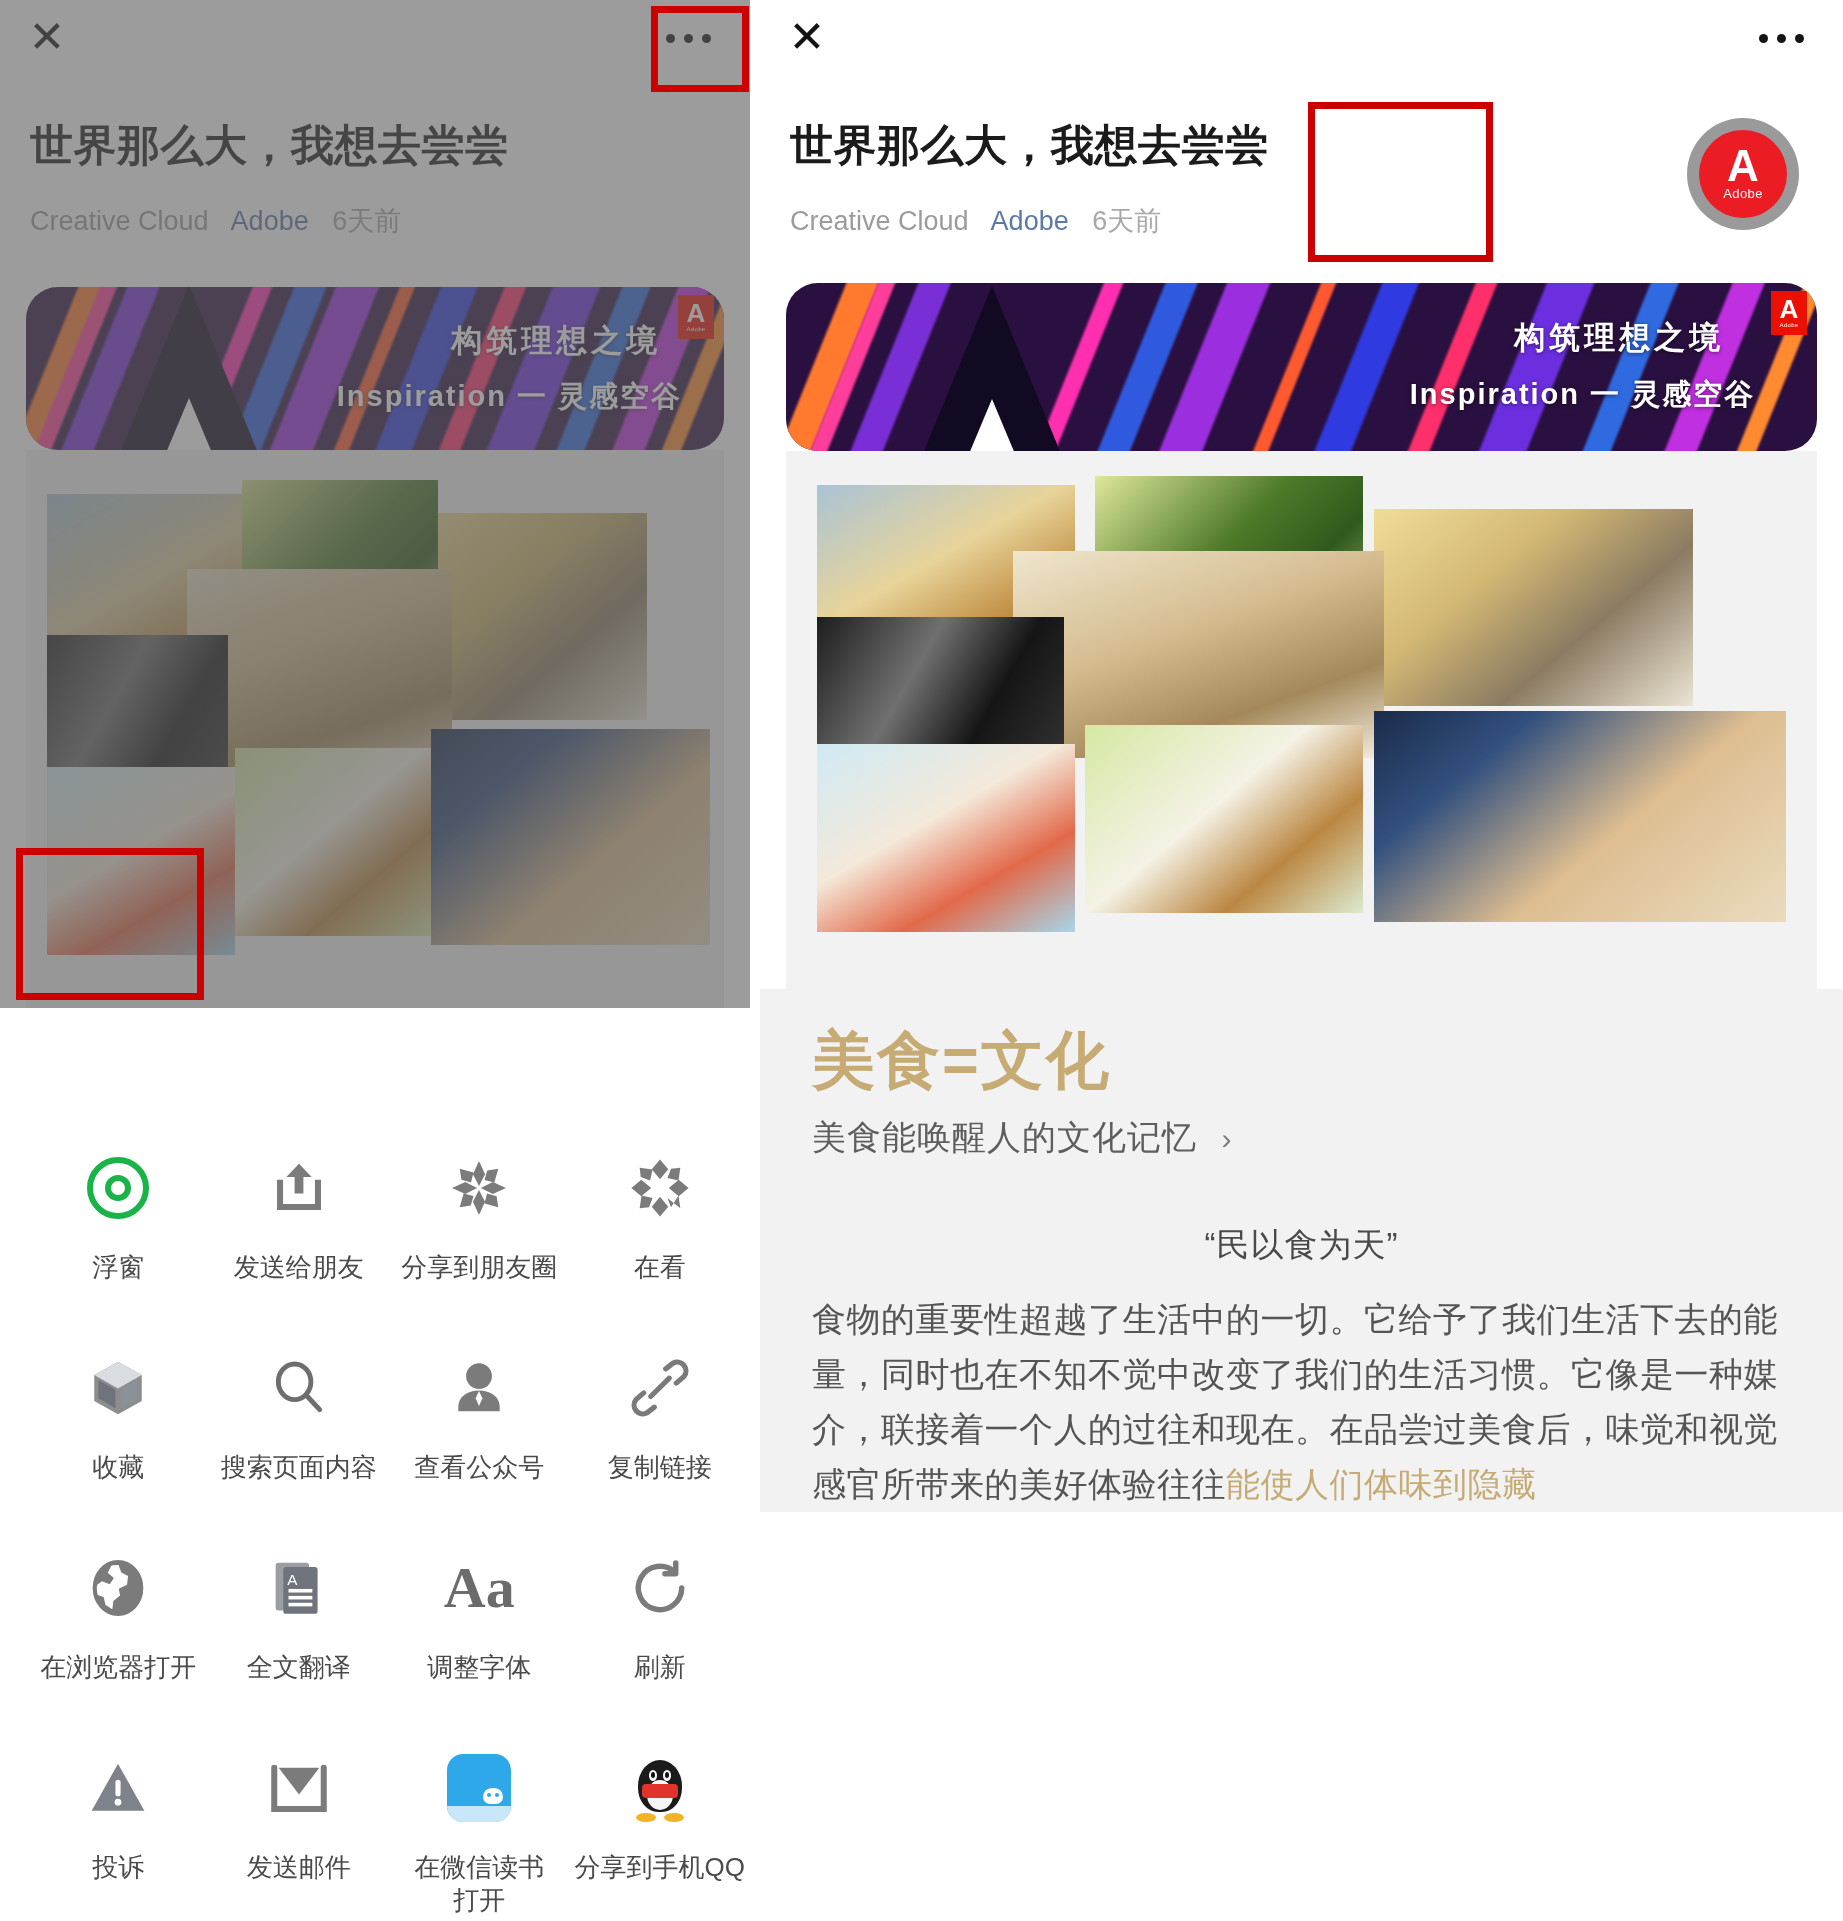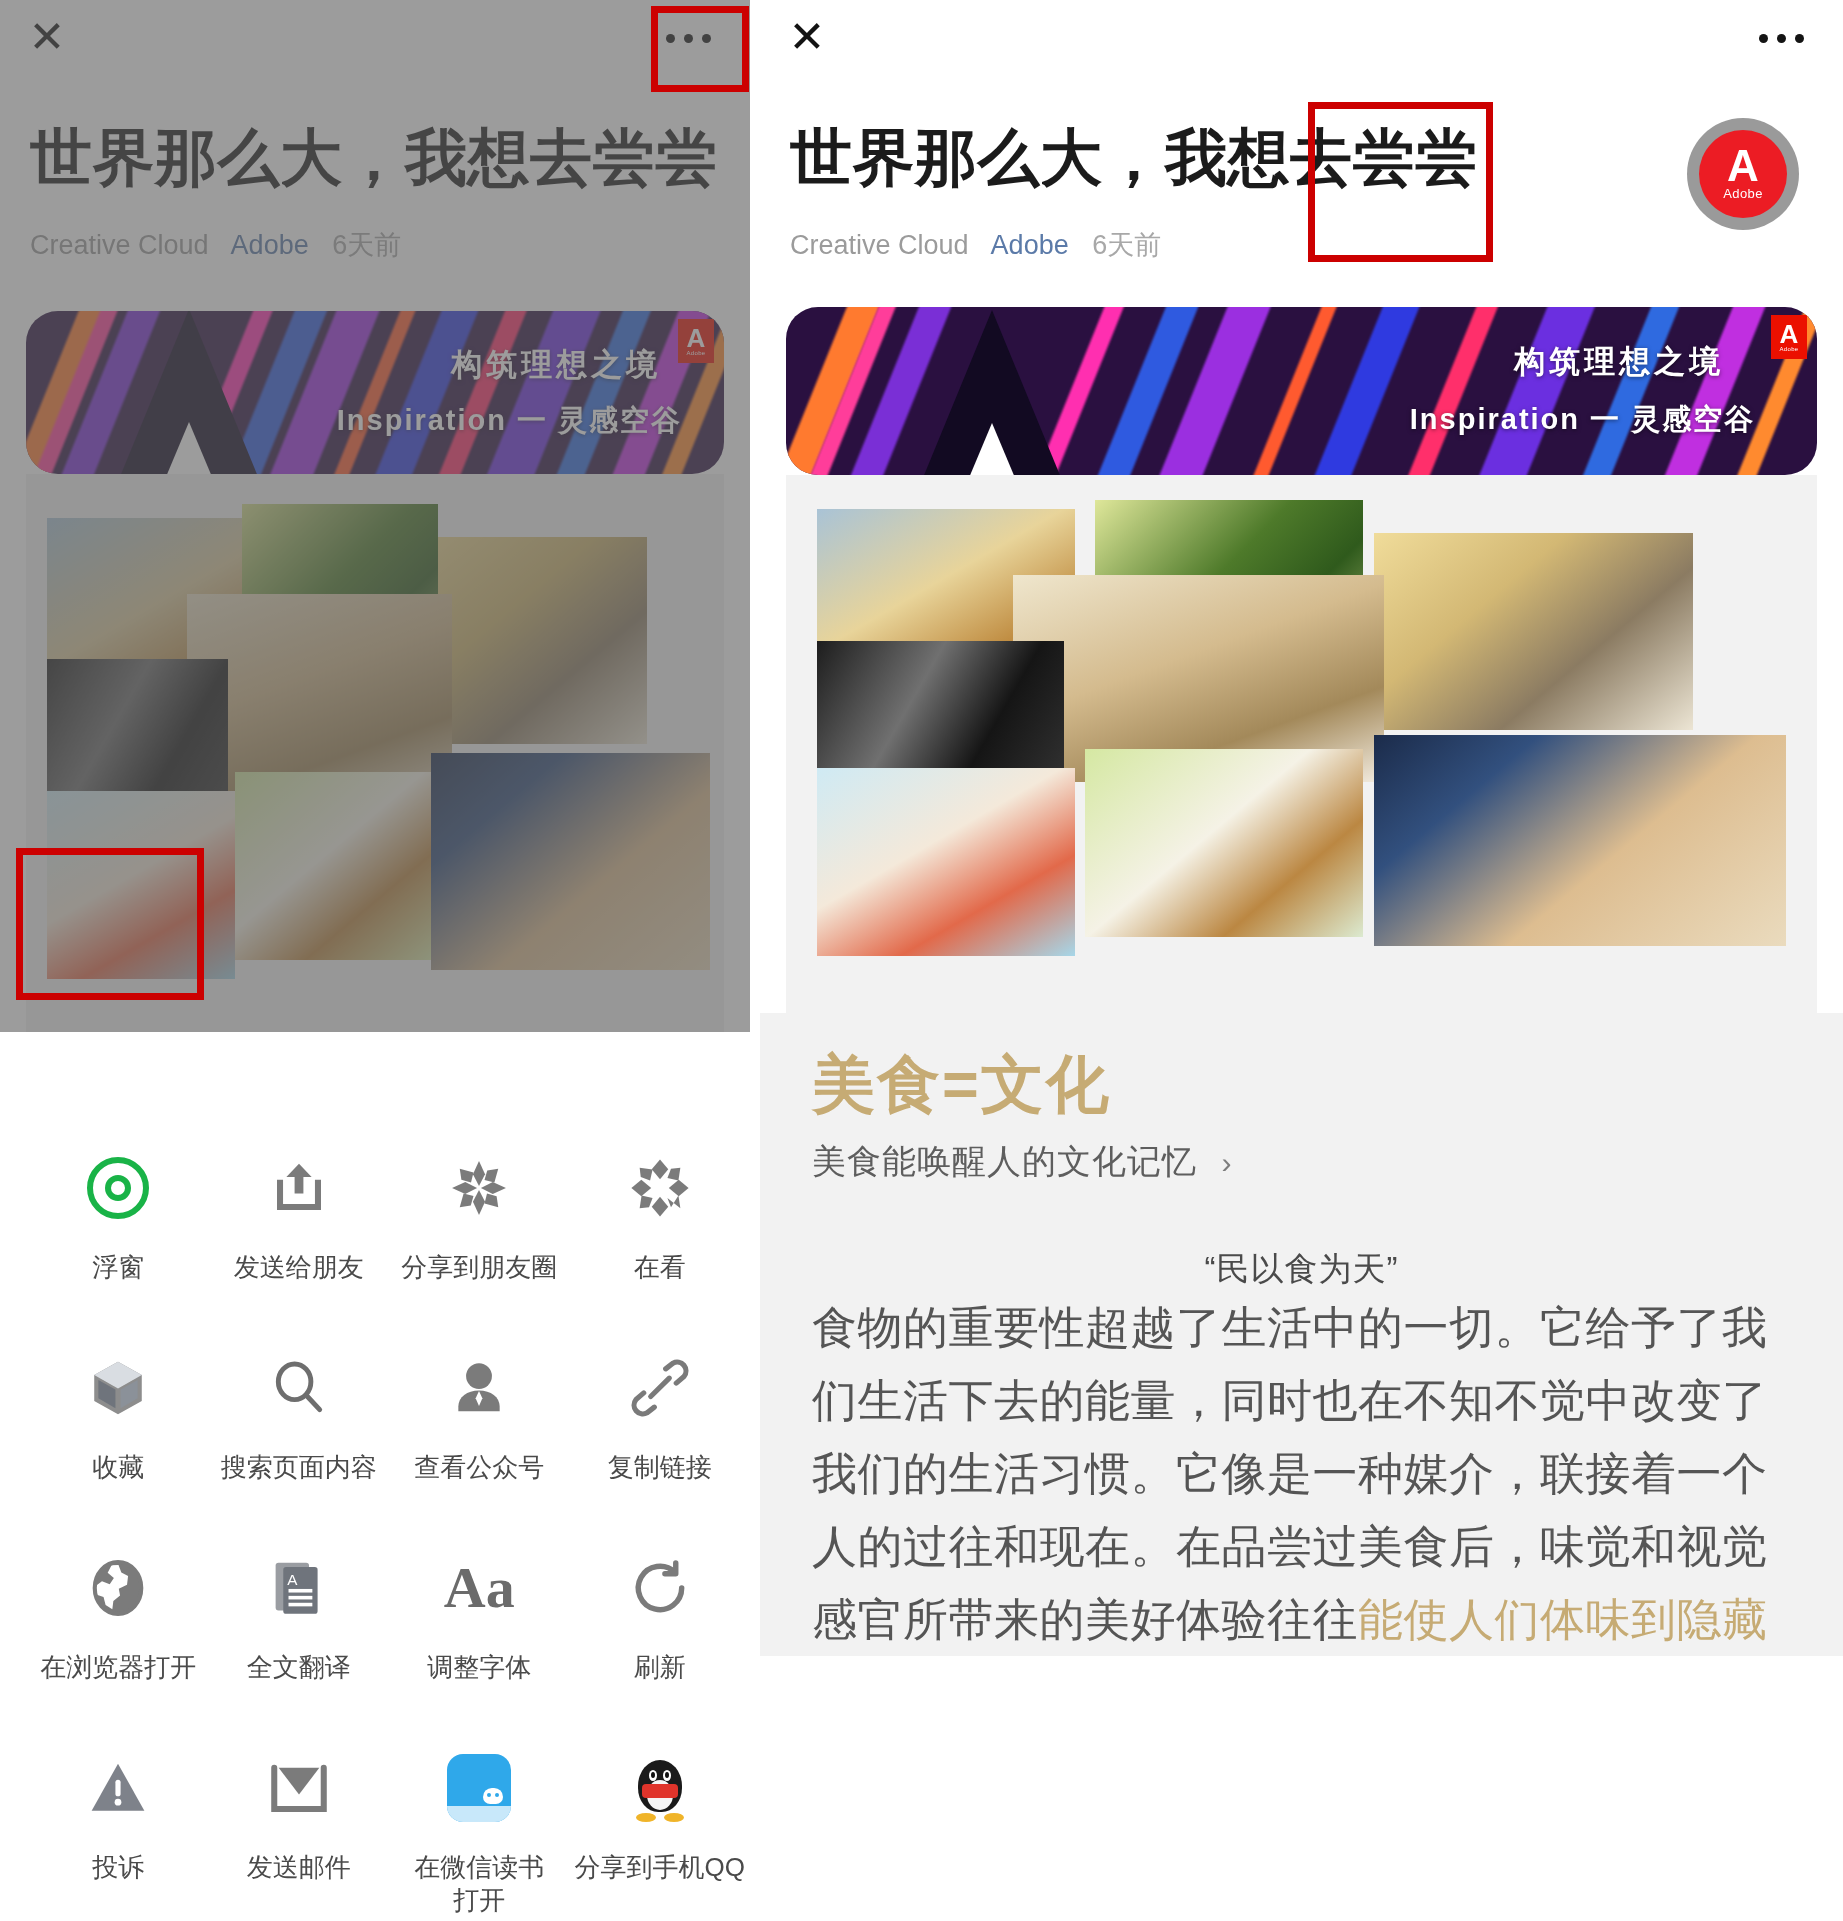--- a/index.html
+++ b/index.html
@@ -37,21 +37,21 @@
     position:absolute; right:26px; top:18px;
     width:72px; height:40px;
     display:flex; align-items:center; justify-content:center;
     gap:9px;
   }
   .nav-dots i { width:9px; height:9px; border-radius:50%; background:#141414; display:block; }
 
   
   .art-head { padding:28px 30px 0 30px; }
   .art-title {
-    font-size:62px; line-height:1.28; font-weight:700; color:#1b1b1b;
+    font-size:43px; line-height:1.28; font-weight:700; color:#1b1b1b;
     letter-spacing:0.5px;
   }
   .art-meta { margin-top:30px; font-size:27px; color:#9b9b9b; }
   .art-meta .acct { color:#9b9b9b; margin-right:16px; }
   .art-meta .author { color:#5b7aa8; margin-right:16px; }
   .art-meta .time { color:#a8a8a8; }
 
   
   .banner-wrap { margin:48px 26px 0 26px; position:relative; }
   .banner {
@@ -104,21 +104,21 @@
 
   
   .art-body { padding:22px 52px 0 52px; background:#f2f2f2; }
   .gold-head {
     font-size:63px; font-weight:700; color:#c6ab74; letter-spacing:2px;
     line-height:1.2; padding-top:12px;
   }
   .sub-line { margin-top:16px; font-size:34px; color:#5e5e5e; letter-spacing:1px; }
   .sub-line .chev { margin-left:14px; color:#7d7d7d; font-size:30px; }
   .quote { margin-top:62px; text-align:center; font-size:33px; color:#4a4a4a; letter-spacing:1px; }
-  .para { font-size:45px; line-height:1.62; color:#555; letter-spacing:.5px; }
+  .para { margin-top:24px; font-size:34px; line-height:1.62; color:#555; letter-spacing:.5px; }
   .para .hl { color:#c6ab74; }
 
   
   .sheet {
     position:absolute; left:0; right:0; bottom:0; z-index:10;
     background:#ffffff;
     border-top-left-radius:22px; border-top-right-radius:22px;
     padding:26px 0 0 0;
   }
   .sheet-grid { display:grid; grid-template-columns:repeat(4,1fr);padding-left:28px; }

